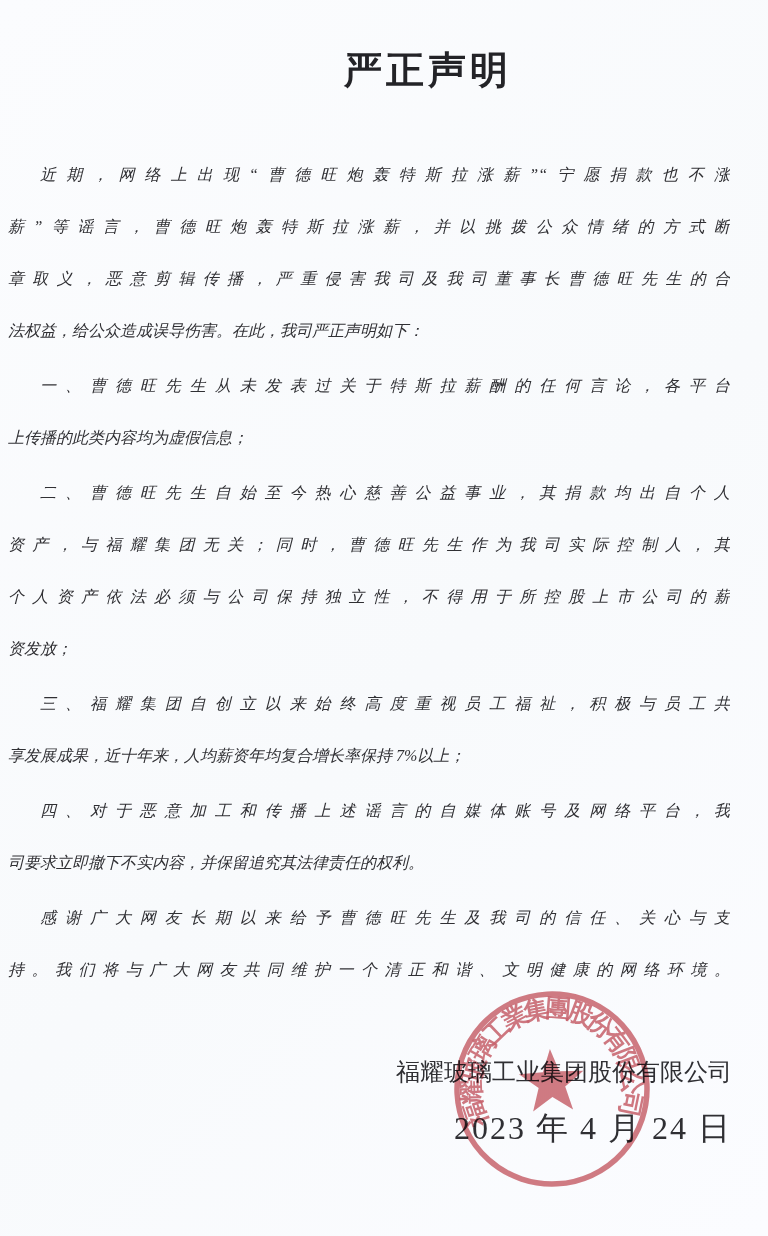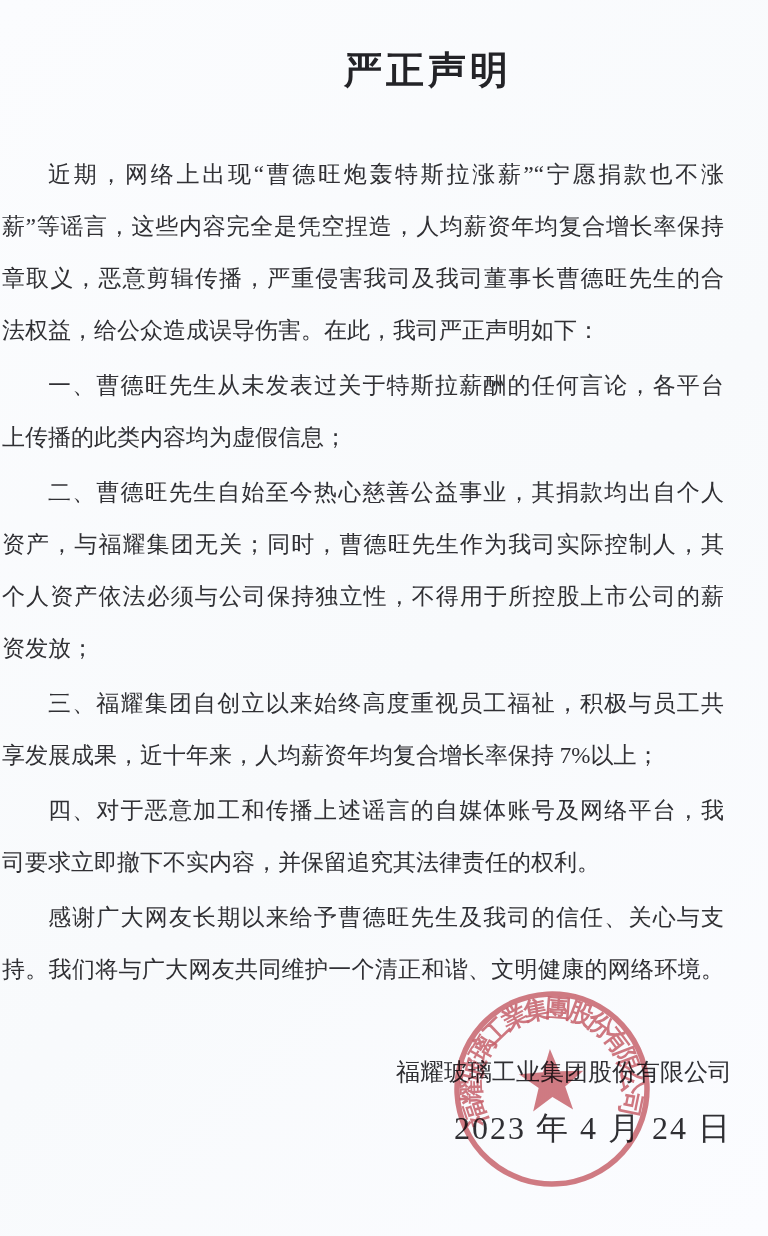--- a/index.html
+++ b/index.html
@@ -21,24 +21,25 @@
     font-size: 38px;
     line-height: 44px;
     font-weight: 700;
     letter-spacing: 4px;
     color: #232327;
     padding-left: 44px;
   }
   .body-text {
     position: absolute;
     top: 149px;
-    left: 2px;
+    left: 8px;
     width: 722px;
-    font-size: 23px;
+    font-size: 16px;
     color: #303034;
+    font-style: italic;
   }
   .line {
     line-height: 52px;
     height: 52px;
     overflow: hidden;
     text-align: left;
   }
   .line.just {
     text-align: justify;
     text-align-last: justify;
@@ -82,21 +83,21 @@
 </head>
 <body>
 
 <div class="page">
 
   <h1 class="title">严正声明</h1>
 
   <div class="body-text">
 
     <div class="line first just">近期，网络上出现“曹德旺炮轰特斯拉涨薪”“宁愿捐款也不涨</div>
-    <div class="line just">薪”等谣言，这些内容完全是凭空捏造，人均薪资年均复合增长率保持</div>
+    <div class="line just">薪”等谣言，曹德旺炮轰特斯拉涨薪，并以挑拨公众情绪的方式断</div>
     <div class="line just">章取义，恶意剪辑传播，严重侵害我司及我司董事长曹德旺先生的合</div>
     <div class="line pend">法权益，给公众造成误导伤害。在此，我司严正声明如下：</div>
 
     <div class="line first just">一、曹德旺先生从未发表过关于特斯拉薪酬的任何言论，各平台</div>
     <div class="line pend">上传播的此类内容均为虚假信息；</div>
 
     <div class="line first just">二、曹德旺先生自始至今热心慈善公益事业，其捐款均出自个人</div>
     <div class="line just">资产，与福耀集团无关；同时，曹德旺先生作为我司实际控制人，其</div>
     <div class="line just">个人资产依法必须与公司保持独立性，不得用于所控股上市公司的薪</div>
     <div class="line pend">资发放；</div>

